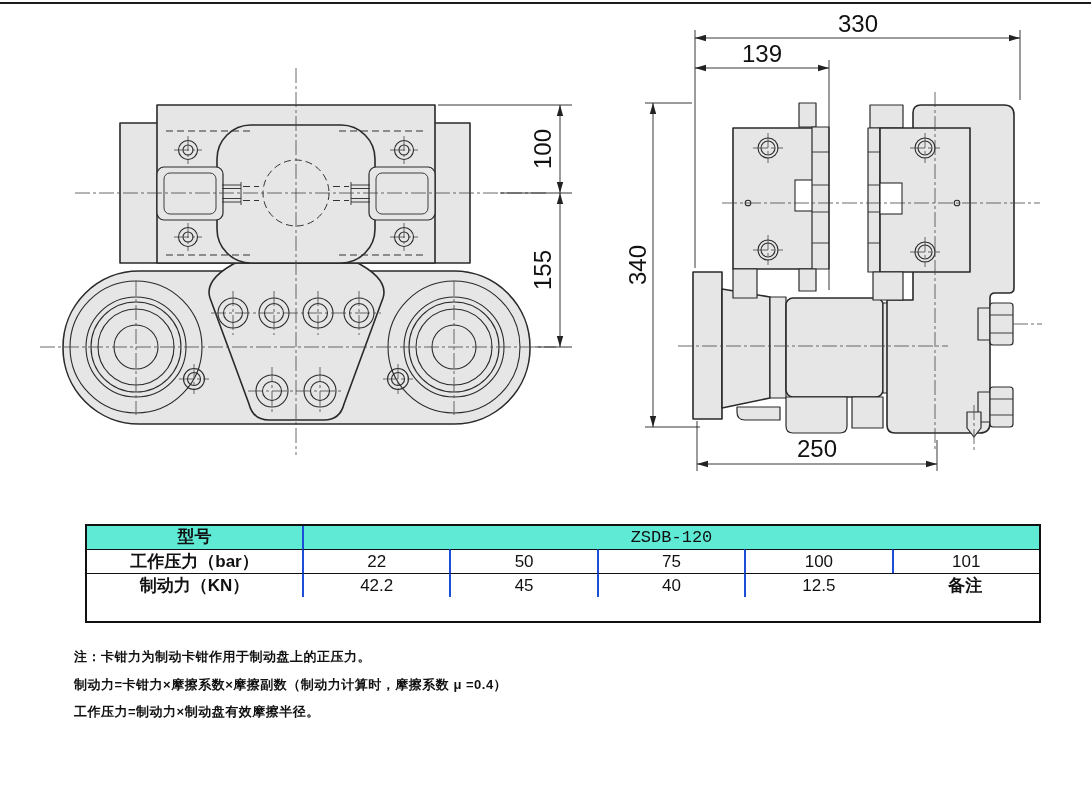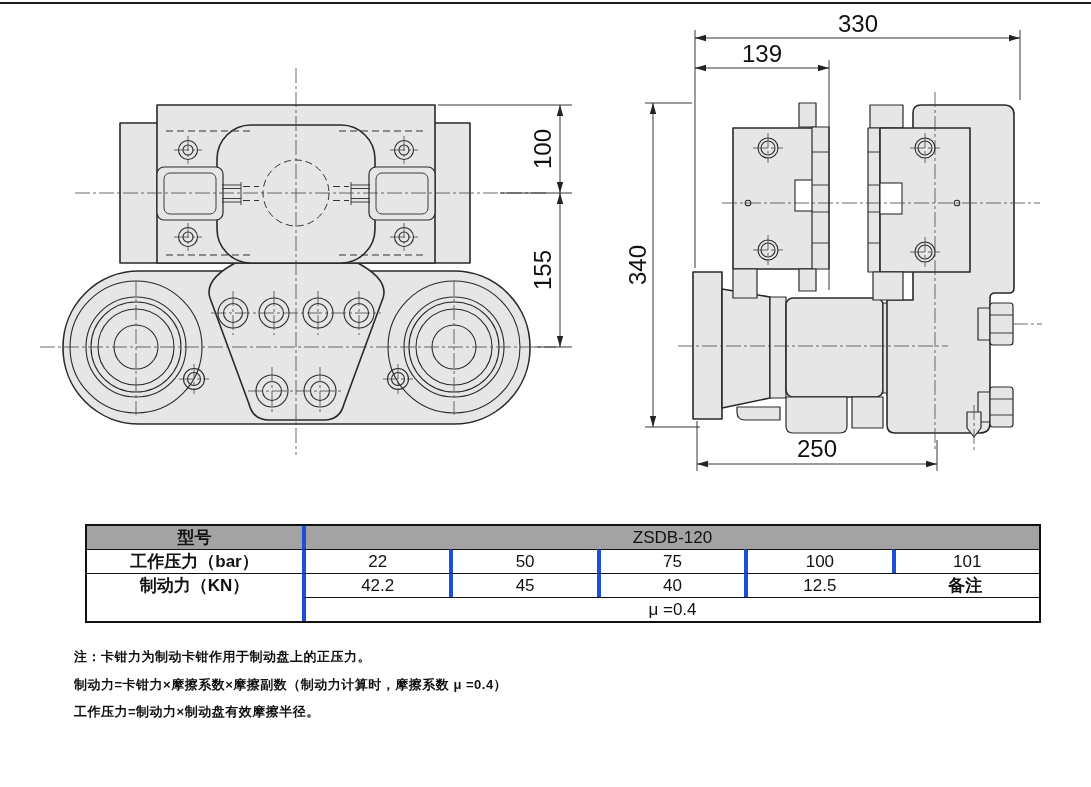--- a/index.html
+++ b/index.html
@@ -18,24 +18,24 @@
   .cl{fill:none;stroke:#444;stroke-width:0.8;stroke-dasharray:15 3 3 3;}
   .dim{fill:none;stroke:#222;stroke-width:0.9;}
   .arr{fill:#222;stroke:none;}
   .dim-text{font-family:"Liberation Sans","DejaVu Sans",sans-serif;font-size:24px;fill:#111;}
 
   
   #spec-table{position:absolute;left:85px;top:524px;width:952px;
     display:grid;grid-template-columns:215px repeat(5,1fr);grid-template-rows:23px 24px 24px 24px;
     border:2px solid #111;font-size:17px;line-height:1;}
   #spec-table .td{display:flex;align-items:center;justify-content:center;
-    border-left:4px solid #1d4ed8;border-top:1px solid #111;background:#fff;}
+    border-left:2px solid #1d4ed8;border-top:1px solid #111;background:#fff;}
   #spec-table .no-l{border-left:none;}
   #spec-table .no-t{border-top:none;}
-  #spec-table .hdr{background:#a3a3a3;}
+  #spec-table .hdr{background:#5eead4;font-family:Liberation Mono, monospace;}
   #spec-table .lbl{font-weight:bold;}
   #spec-table .span5{grid-column:2/7;}
 
   
   #notes{position:absolute;left:74px;top:643px;width:980px;font-size:13px;
     font-weight:bold;line-height:27.5px;letter-spacing:0.5px;}
 </style>
 </head>
 <body>
 
@@ -251,21 +251,20 @@
     <div class="td">100</div>
     <div class="td">101</div>
 
     <div class="td lbl no-l">制动力（KN）</div>
     <div class="td">42.2</div>
     <div class="td">45</div>
     <div class="td">40</div>
     <div class="td">12.5</div>
 
     <div class="td lbl no-l">备注</div>
-    <div class="td span5">μ =0.4</div>
   </div>
 
   <div id="notes">
     <div>注：卡钳力为制动卡钳作用于制动盘上的正压力。</div>
     <div>制动力=卡钳力×摩擦系数×摩擦副数（制动力计算时，摩擦系数 μ =0.4）</div>
     <div>工作压力=制动力×制动盘有效摩擦半径。</div>
   </div>
 </div>
 
 </body></html>

